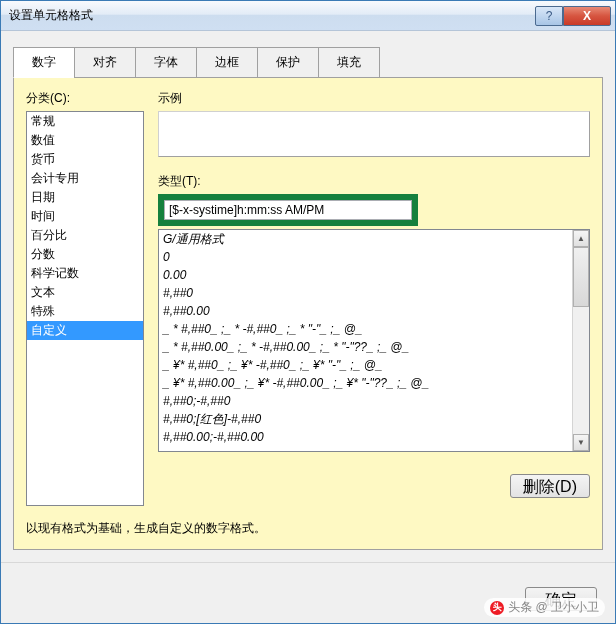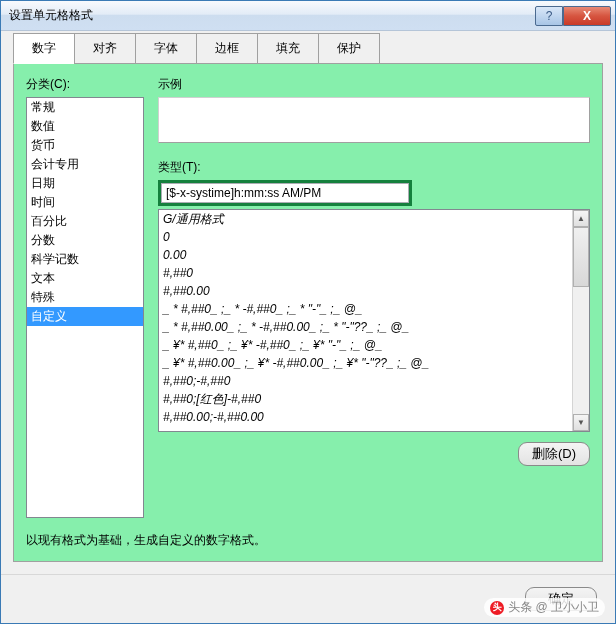--- a/index.html
+++ b/index.html
@@ -7,54 +7,54 @@
     
     .window { border: 1px solid #3a7ab5; width: 616px; height: 624px; display: flex; flex-direction: column; }
     
     .titlebar { background: linear-gradient(to bottom, #f8fafd 0%, #e3ecf7 45%, #cdddef 50%, #cfdff2 100%); height: 30px; display: flex; align-items: center; padding-left: 8px; border-bottom: 1px solid #b5c5d8; }
     .titlebar-text { flex: 1; color: #000; font-size: 12px; }
     .titlebar-btns { display: flex; height: 20px; margin-right: 4px; }
     .titlebar-btn { width: 28px; height: 20px; border: 1px solid #4a6a90; display: flex; align-items: center; justify-content: center; font-size: 12px; }
     .help-btn { background: linear-gradient(to bottom, #d9e7f8, #a8c5e6); color: #3a5a85; border-radius: 2px 0 0 2px; }
     .close-btn { background: linear-gradient(to bottom, #e88a75, #d65540, #c93a28); color: #fff; width: 48px; border-radius: 0 2px 2px 0; font-weight: bold; }
     
-    .content { flex: 1; background: #f0f0f0; padding: 2px 12px 12px 12px; display: flex; flex-direction: column; }
+    .content { flex: 1; background: #f0f0f0; padding: 16px 12px 12px 12px; display: flex; flex-direction: column; }
     
     .tabs { display: flex; margin-bottom: -1px; z-index: 1; }
     .tab { padding: 6px 18px; border: 1px solid #a0a0a0; background: #f0f0f0; cursor: pointer; margin-right: -1px; }
     .tab.active { background: #fff; border-bottom: 1px solid #fff; }
     
-    .tabpanel { flex: 1; background: #86efac; border: 1px solid #a0a0a0; padding: 12px; display: flex; flex-direction: column; }
+    .tabpanel { flex: 1; background: #fef9c3; border: 1px solid #a0a0a0; padding: 12px; display: flex; flex-direction: column; }
     
     .panel-body { display: flex; gap: 14px; flex: 1; }
     
     .left-col { width: 118px; display: flex; flex-direction: column; }
     .category-label { margin-bottom: 4px; }
     .category-list { border: 1px solid #828790; background: #fff; flex: 1; overflow-y: auto; height: 340px; }
     .category-item { padding: 1px 4px; cursor: default; }
     .category-item.selected { background: #3399ff; color: #fff; font-family: Liberation Serif, serif; }
     
     .right-col { flex: 1; display: flex; flex-direction: column; }
     .example-label { margin-bottom: 4px; }
     .example-box { border: 1px solid #a0a0a0; border-left-color:#d0d0d0; border-top-color:#d0d0d0; height: 46px; margin-bottom: 16px; background:#fff; }
     
     .type-label { margin-bottom: 4px; }
     .type-row { display: flex; align-items: center; gap: 8px; margin-bottom: 3px; }
-    .type-input-wrap { border: 3px solid #15803d; display: inline-block; }
+    .type-input-wrap { border: 6px solid #15803d; display: inline-block; }
     .type-input { width: 248px; height: 20px; border: 1px solid #abadb3; padding: 1px 4px; font-size: 12px; font-family: inherit; }
     .annotation { color: #ee1c25; font-size: 22px; font-family: SimSun, serif; }
     
     .type-list { border: 1px solid #828790; background: #fff; height: 223px; overflow-y: auto; position:relative; }
     .type-list-item { padding: 0px 4px; font-size: 12px; line-height:18px; cursor: default; font-style: italic; }
     .scrollbar-fake { position:absolute; right:0; top:0; bottom:0; width:17px; background:#f0f0f0; border-left:1px solid #d4d4d4;}
     .scroll-arrow{height:17px; background:linear-gradient(#f5f5f5,#e0e0e0); border:1px solid #b0b0b0; display:flex;align-items:center;justify-content:center; font-size:8px; color:#555;}
     .scroll-thumb{height:60px; background:linear-gradient(#f0f0f0,#d8d8d8); border:1px solid #b0b0b0; margin:0;}
     
     .delete-row { display: flex; justify-content: flex-end; margin-top: 10px; }
-    .btn { min-width: 72px; height: 24px; padding: 2px 12px; background: linear-gradient(to bottom, #f4f4f4, #e3e3e3); border: 1px solid #8a8a8a; border-radius: 9px; cursor: pointer; font-size: 13px; font-family: inherit; }
+    .btn { min-width: 72px; height: 24px; padding: 2px 12px; background: linear-gradient(to bottom, #f4f4f4, #e3e3e3); border: 1px solid #8a8a8a; border-radius: 3px; cursor: pointer; font-size: 16px; font-family: inherit; margin-top: 12px; }
     
     .desc-text { margin-top: 14px; color: #000; }
     
     .footer { display: flex; justify-content: flex-end; gap: 6px; padding: 12px 18px; background: #f0f0f0; border-top: 1px solid #d8d8d8; position:relative;}
     .watermark { position:absolute; right:10px; bottom:6px; display:flex; align-items:center; gap:4px; font-size:12px; color:#888; background:rgba(255,255,255,0.85); padding:1px 6px; border-radius:10px;}
     .wm-logo{width:14px;height:14px;background:#ee1c25;border-radius:50%;display:inline-flex;align-items:center;justify-content:center;color:#fff;font-size:9px;font-weight:bold;}
   </style>
 </head>
 <body>
 
@@ -66,22 +66,22 @@
       <div class="titlebar-btn close-btn">X</div>
     </div>
   </div>
 
   <div class="content">
     <div class="tabs">
       <div class="tab active">数字</div>
       <div class="tab">对齐</div>
       <div class="tab">字体</div>
       <div class="tab">边框</div>
+      <div class="tab">保护</div>
       <div class="tab">填充</div>
-      <div class="tab">保护</div>
     </div>
 
     <div class="tabpanel">
       <div class="panel-body">
         <div class="left-col">
           <div class="category-label"><span>分类(C):</span></div>
           <div class="category-list">
             <div class="category-item">常规</div>
             <div class="category-item">数值</div>
             <div class="category-item">货币</div>

